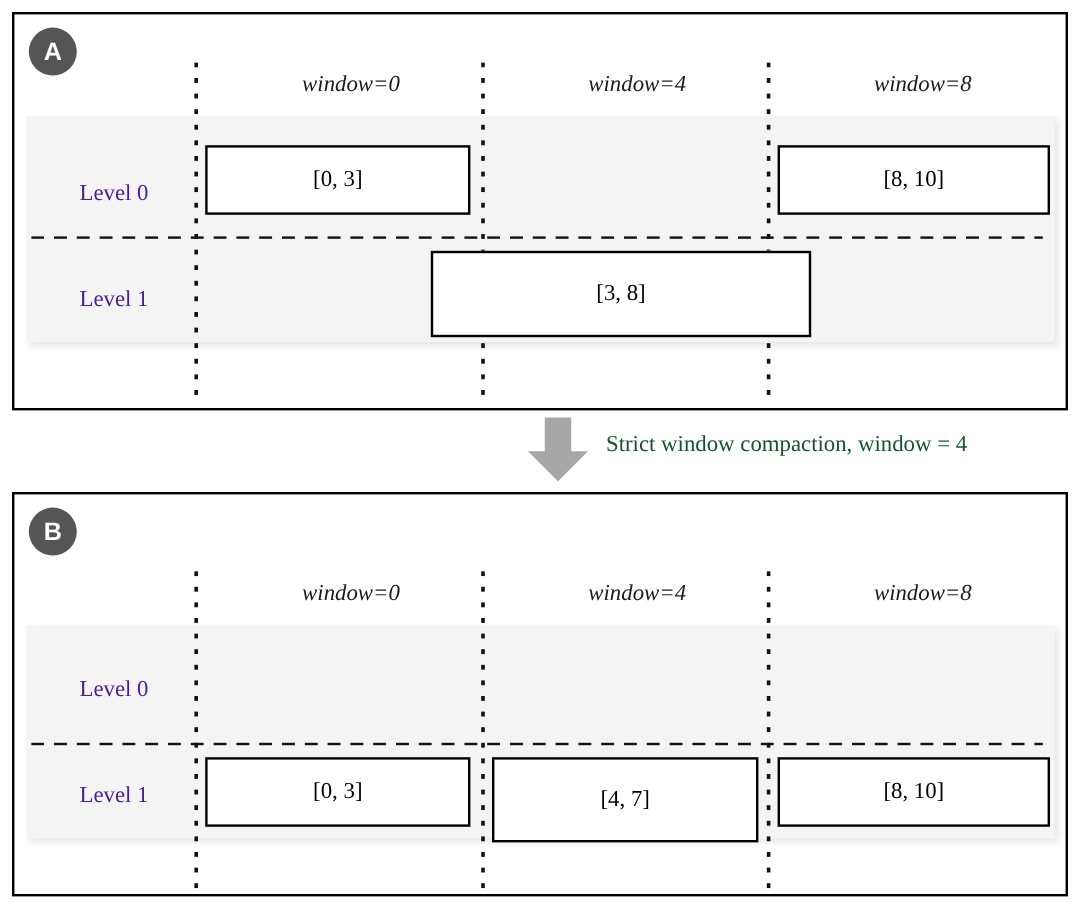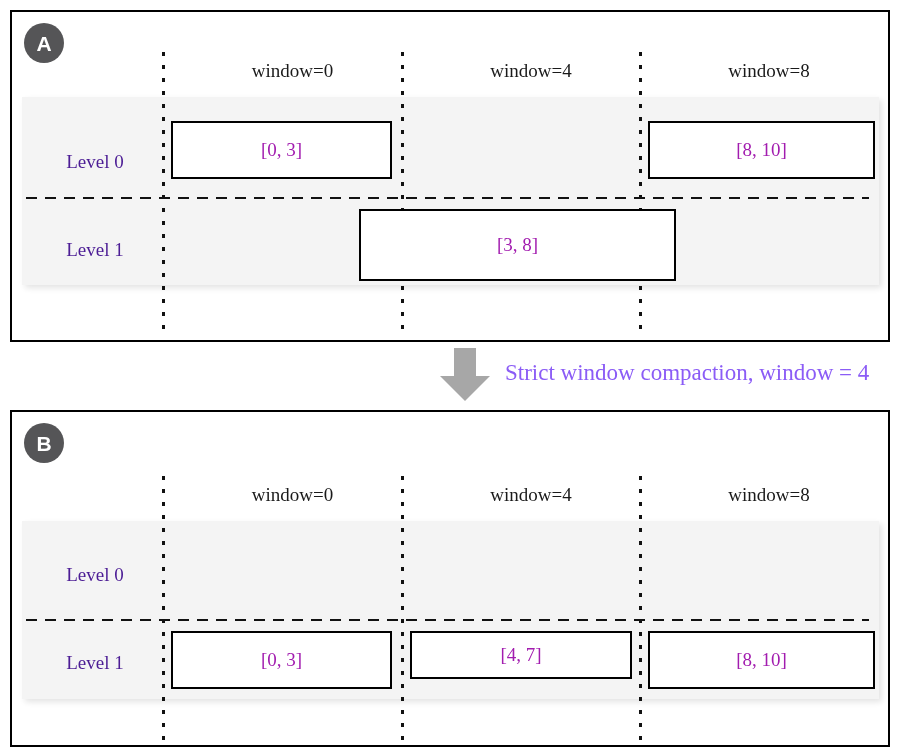--- a/index.html
+++ b/index.html
@@ -81,20 +81,21 @@
     background-repeat: repeat-x;
   }
 
   
   .colhead {
     position: absolute;
     font-size: 19px;
     color: #1a1a1a;
     text-align: center;
     white-space: nowrap;
+    font-style: italic;
   }
 
   
   .rowlabel {
     position: absolute;
     font-size: 19px;
     color: #4c1d95;
     text-align: center;
     white-space: nowrap;
   }
@@ -102,39 +103,39 @@
   
   .runbox {
     position: absolute;
     border: 2.5px solid #000000;
     background: #ffffff;
     box-sizing: border-box;
     display: flex;
     align-items: center;
     justify-content: center;
     font-size: 19px;
-    color: #a21caf;
+    color: #000000;
     white-space: nowrap;
   }
 
   
   .arrow-wrap {
     position: absolute;
     left: 437px;
     top: 346px;
     width: 56px;
     height: 56px;
   }
   .arrow-wrap svg { display: block; }
   .caption {
     position: absolute;
     left: 505px;
     top: 360px;
-    font-size: 23px;
-    color: #8b5cf6;
+    font-size: 19px;
+    color: #14532d;
     white-space: nowrap;
     font-family: Liberation Serif, serif;
   }
 </style>
 </head>
 <body>
 
 <div class="stage">
 
   <div class="panel" id="panel-a">
@@ -181,17 +182,17 @@
     <div class="rowlabel" style="left:18px; top:152px; width:130px;">Level 0</div>
     <div class="rowlabel" style="left:18px; top:240px; width:130px;">Level 1</div>
 
     <div class="hline" style="left:14px; top:207px; width:843px;"></div>
 
     <div class="vline" style="left:150px; top:64px; height:271px;"></div>
     <div class="vline" style="left:389px; top:64px; height:271px;"></div>
     <div class="vline" style="left:627px; top:64px; height:271px;"></div>
 
     <div class="runbox" style="left:159px; top:219px; width:221px; height:58px;">[0, 3]</div>
-    <div class="runbox" style="left:398px; top:219px; width:222px; height:48px;">[4, 7]</div>
+    <div class="runbox" style="left:398px; top:219px; width:222px; height:71px;">[4, 7]</div>
     <div class="runbox" style="left:636px; top:219px; width:227px; height:58px;">[8, 10]</div>
   </div>
 
 </div>
 
 </body></html>

